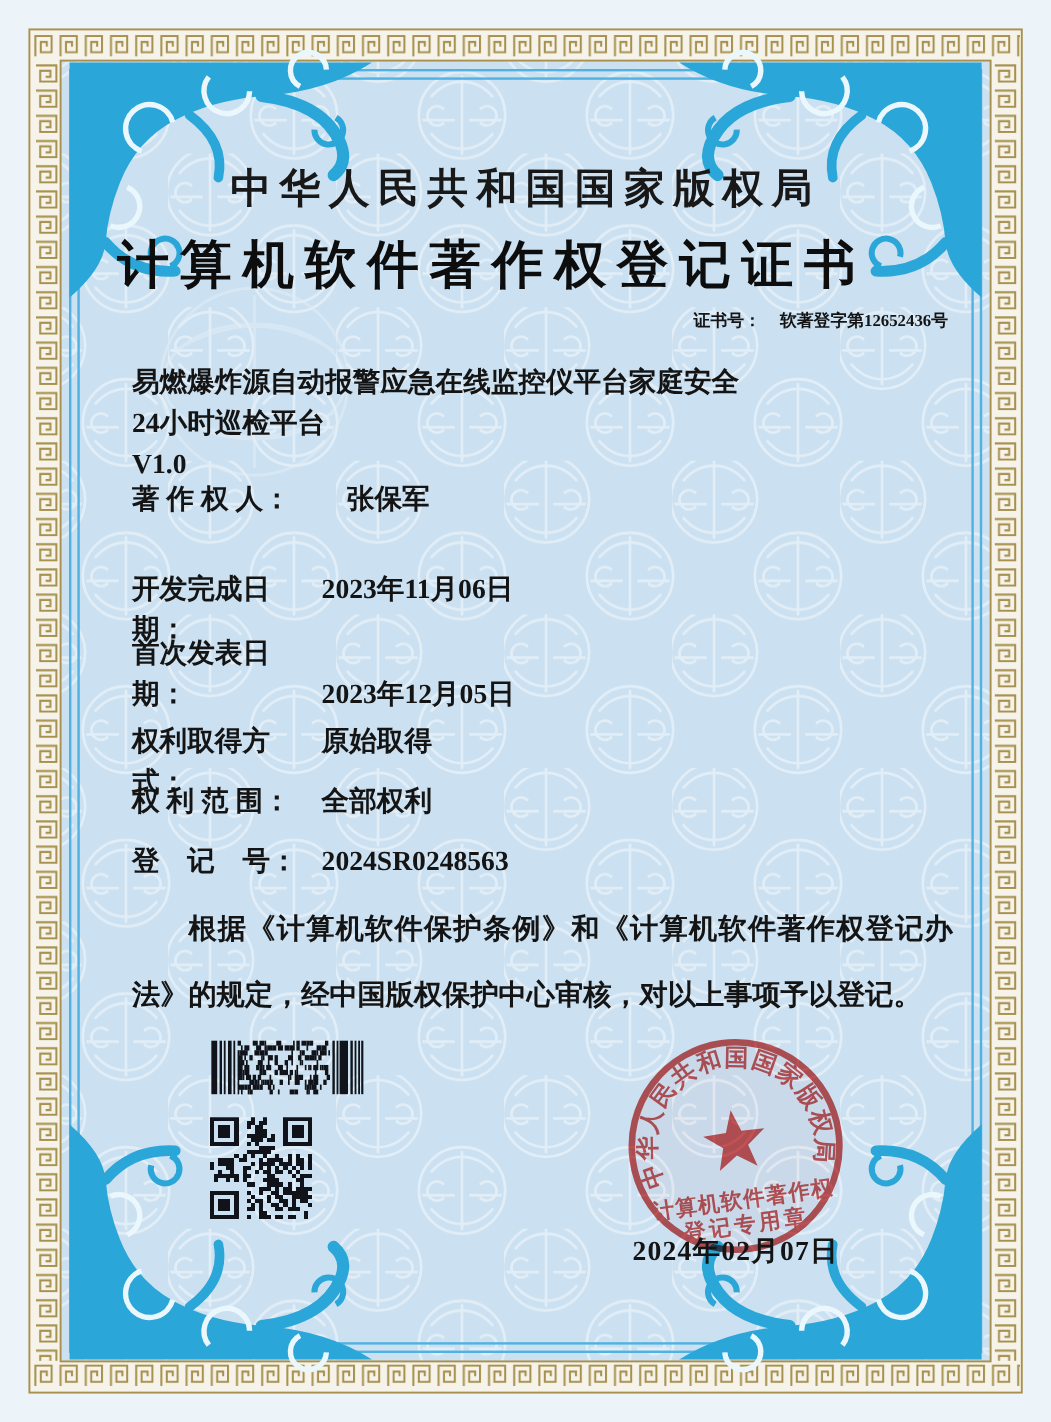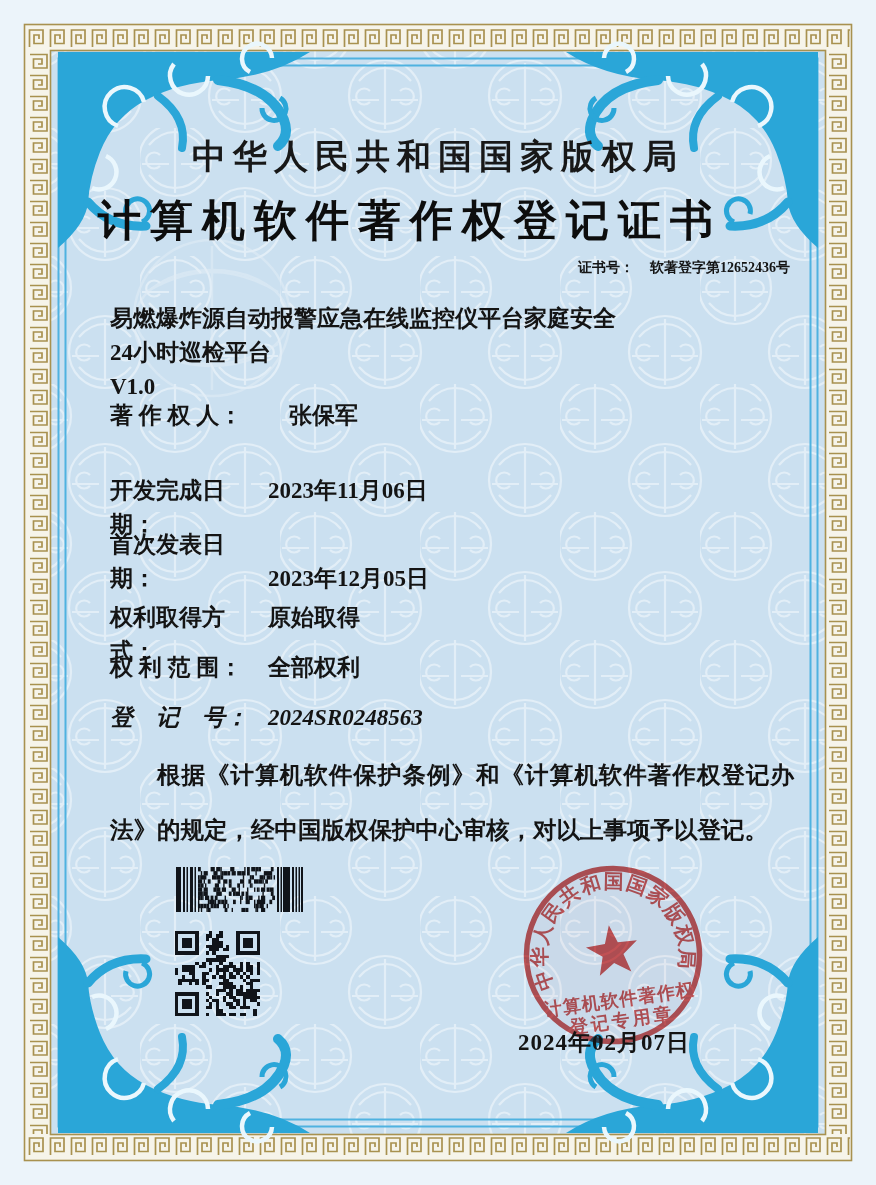--- a/index.html
+++ b/index.html
@@ -24,34 +24,34 @@
     font-size:14px; font-weight:700;
   }
   .cert-no .val{margin-left:16px;}
   .field-row{
     position:absolute; left:110px; right:80px; display:flex;
     font-size:23px; font-weight:700; line-height:34px;
   }
   .field-row .lbl{flex:0 0 158px;}
   .field-row .val{flex:1; white-space:pre-line;}
   .row-0{top:302px;} .row-1{top:399px;gap:21px;} .row-2{top:474px;} .row-3{top:528px;align-items:flex-end;}
-  .row-4{top:601px;} .row-5{top:651px;} .row-6{top:701px;font-style:italic;}
+  .row-4{top:601px;} .row-5{top:651px;} .row-6{top:701px;}
   .statement{
     position:absolute; top:748px; left:110px; width:684px;
     font-size:23.5px; font-weight:600; line-height:55px;
     text-indent:2em; text-align:justify;
   }
   .barcode{position:absolute; left:176px; top:867px; width:127px; height:45px;}
   .qrcode{position:absolute; left:175px; top:931px; width:85px; height:85px;}
   .seal{
     position:absolute; left:518px; top:860px; width:190px; height:190px;
     transform:rotate(-8deg); opacity:.9; mix-blend-mode:multiply;
   }
   .issue-date{
-    position:absolute; left:518px; top:1027px; width:190px; 
+    position:absolute; left:518px; top:1027px; width:190px; text-align:center;
     font-size:23px; font-weight:700; letter-spacing:1px;
   }
 </style>
 </head>
 <body>
 
 <div class="page">
 
   <svg class="bg" width="876" height="1185" viewBox="0 0 876 1185" aria-hidden="true">
     <defs>

